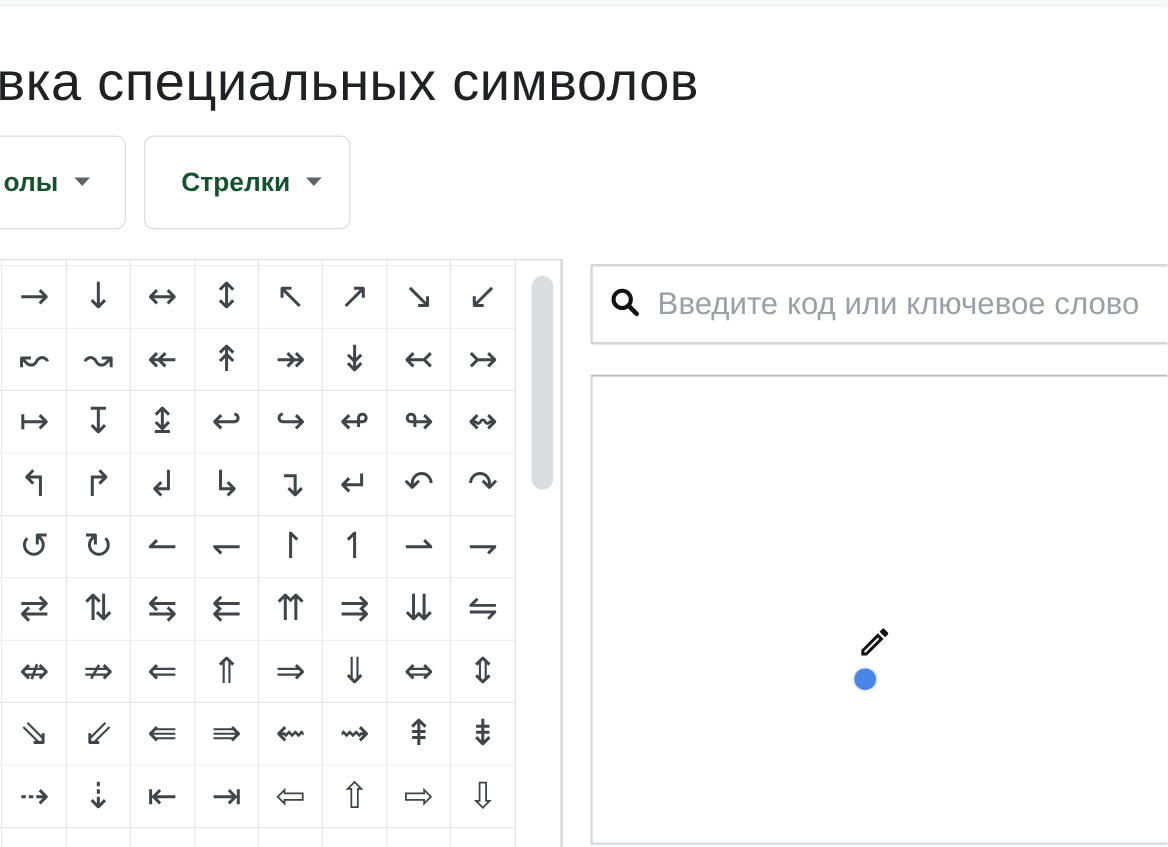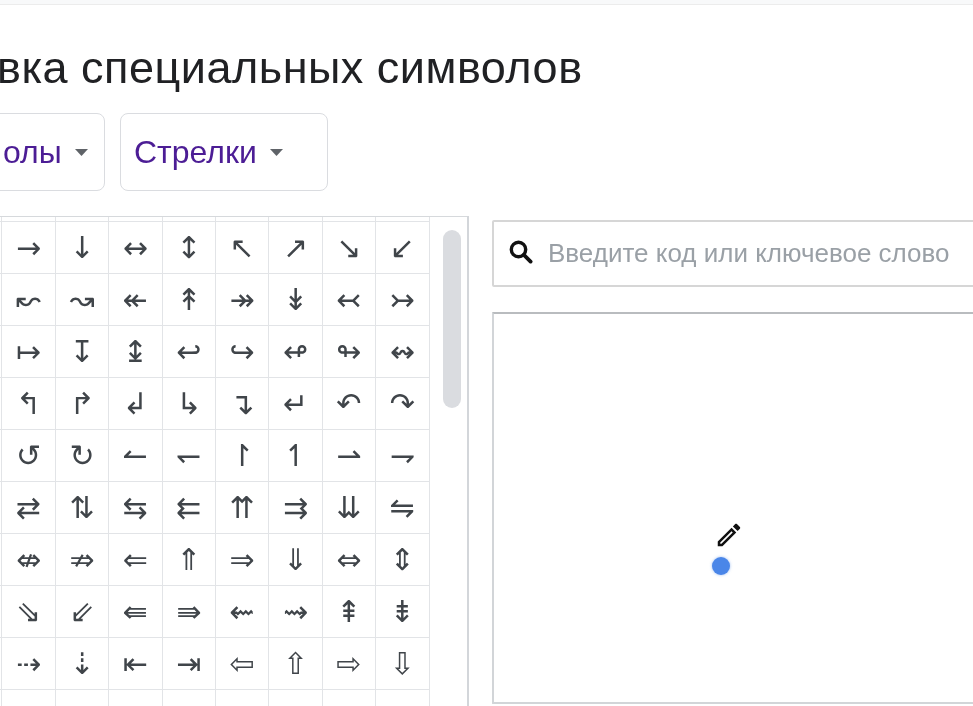--- a/index.html
+++ b/index.html
@@ -14,22 +14,22 @@
     position:absolute;left:-3px;top:45px;font-size:45px;line-height:1;letter-spacing:.5px;
     color:#202124;white-space:nowrap;font-weight:400;
   }
   
   .dropdown{
     position:absolute;top:113px;height:78px;box-sizing:border-box;
     border:1px solid #dadce0;border-radius:8px;background:#fff;
     display:flex;align-items:center;cursor:pointer;
   }
   .dd-category{left:-62px;width:167px;padding-left:64px;}
-  .dd-subcategory{left:120px;width:208px;padding-left:13px;}
-  .dd-label{font-size:32px;color:#4c1d95;white-space:nowrap;}
+  .dd-subcategory{left:120px;width:172px;padding-left:30px;}
+  .dd-label{font-size:22px;color:#14532d;white-space:nowrap;font-weight:bold;}
   .dd-caret{margin-left:12px;flex:0 0 auto;}
   
   .panel-topborder{position:absolute;left:-51px;top:216px;width:520px;height:1px;background:#d6d9dc;}
   .panel-rightborder{position:absolute;left:467px;top:216px;width:2px;height:490px;background:#d3d6da;}
   .grid{position:absolute;left:-51px;top:217px;display:flex;flex-direction:column;}
   .grid-row{display:flex;box-sizing:border-box;border-bottom:1px solid #e2e4e7;height:52px;}
   .grid-row.sliver{height:5px;}
   .grid-row.partial{height:20px;border-bottom:none;}
   .grid-cell{
     box-sizing:border-box;width:53.4px;border-right:1px solid #e2e4e7;background:#fff;

